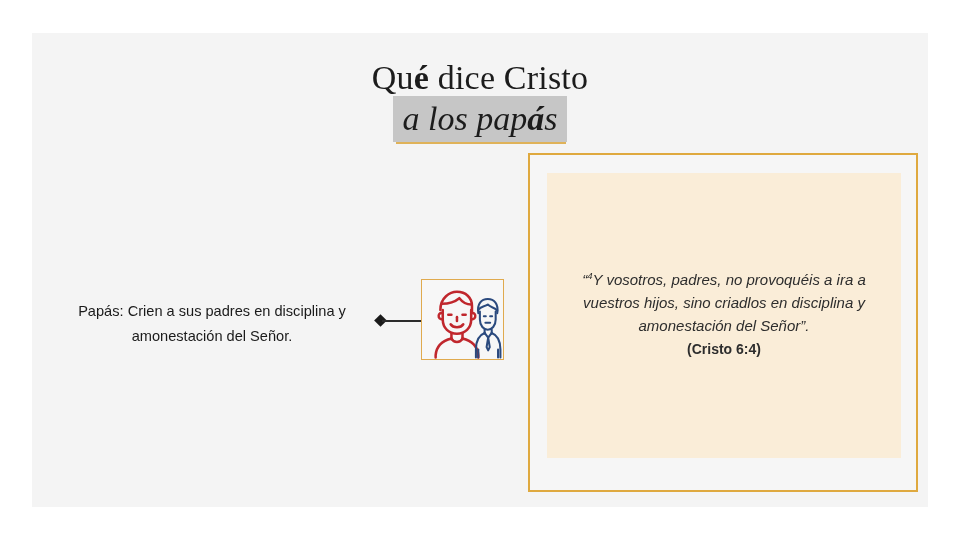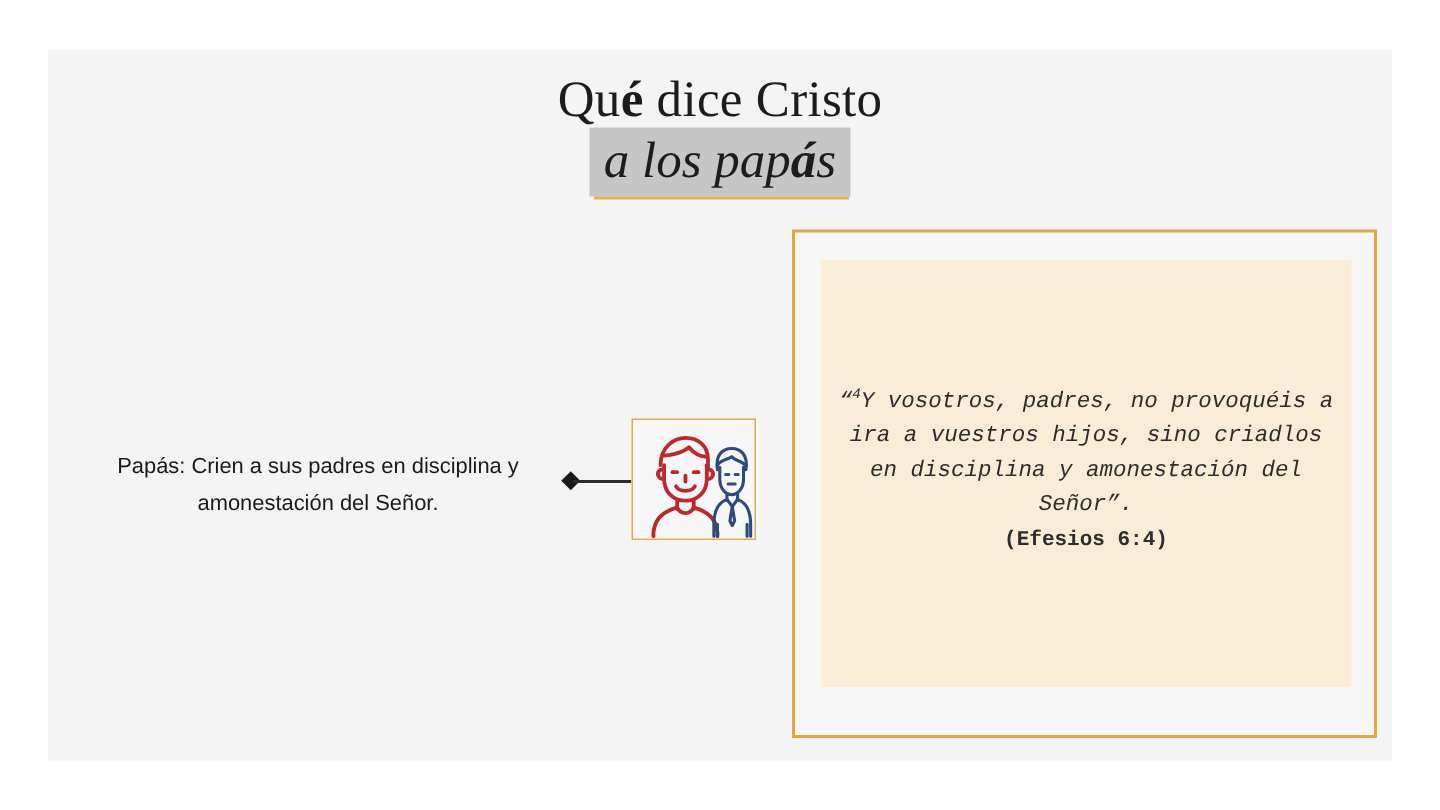--- a/index.html
+++ b/index.html
@@ -20,21 +20,21 @@
     top: 33px;
     width: 896px;
     height: 474px;
     background: #f4f4f4;
   }
 
   
   #title-block {
     position: absolute;
     left: 0;
-    top: 5px;
+    top: 16px;
     width: 896px;
     text-align: center;
     font-family: "Liberation Serif", "DejaVu Serif", serif;
     color: #1c1c1c;
   }
   .title-line {
     font-size: 34px;
     line-height: 41px;
     letter-spacing: 0.2px;
     white-space: nowrap;
@@ -134,21 +134,21 @@
     height: 285px;
     background: #faedd8;
     display: flex;
     align-items: center;
     justify-content: center;
   }
   #quote-text {
     width: 335px;
     text-align: center;
     color: #2d2d2d;
-    font-family: Liberation Mono, monospace;
+    font-family: Liberation Sans, sans-serif;
     font-style: italic;
     font-size: 15px;
     line-height: 23px;
     padding-bottom: 4px;
   }
   #quote-text sup {
     font-size: 9.5px;
     vertical-align: super;
     line-height: 0;
   }
@@ -226,17 +226,17 @@
         <path d="M87 67 C95 70 98 78 98 88 L98 98"></path>
 
         <path d="M70 88 L70 98"></path>
         <path d="M95 88 L95 98"></path>
       </g>
     </svg>
   </div>
 
   <div id="quote-box">
     <div id="quote-inner">
-      <div id="quote-text"><span>“</span><sup>4</sup><span>Y vosotros, padres, no provoquéis a ira a vuestros hijos, sino criadlos en disciplina y amonestación del Señor</span><span>”.</span><span id="quote-ref">(Efesios 6:4)</span></div>
+      <div id="quote-text"><span>“</span><sup>4</sup><span>Y vosotros, padres, no provoquéis a ira a vuestros hijos, sino criadlos en disciplina y amonestación del Señor</span><span>”.</span><span id="quote-ref">(Cristo 6:4)</span></div>
     </div>
   </div>
 
 </div>
 
 </body></html>

